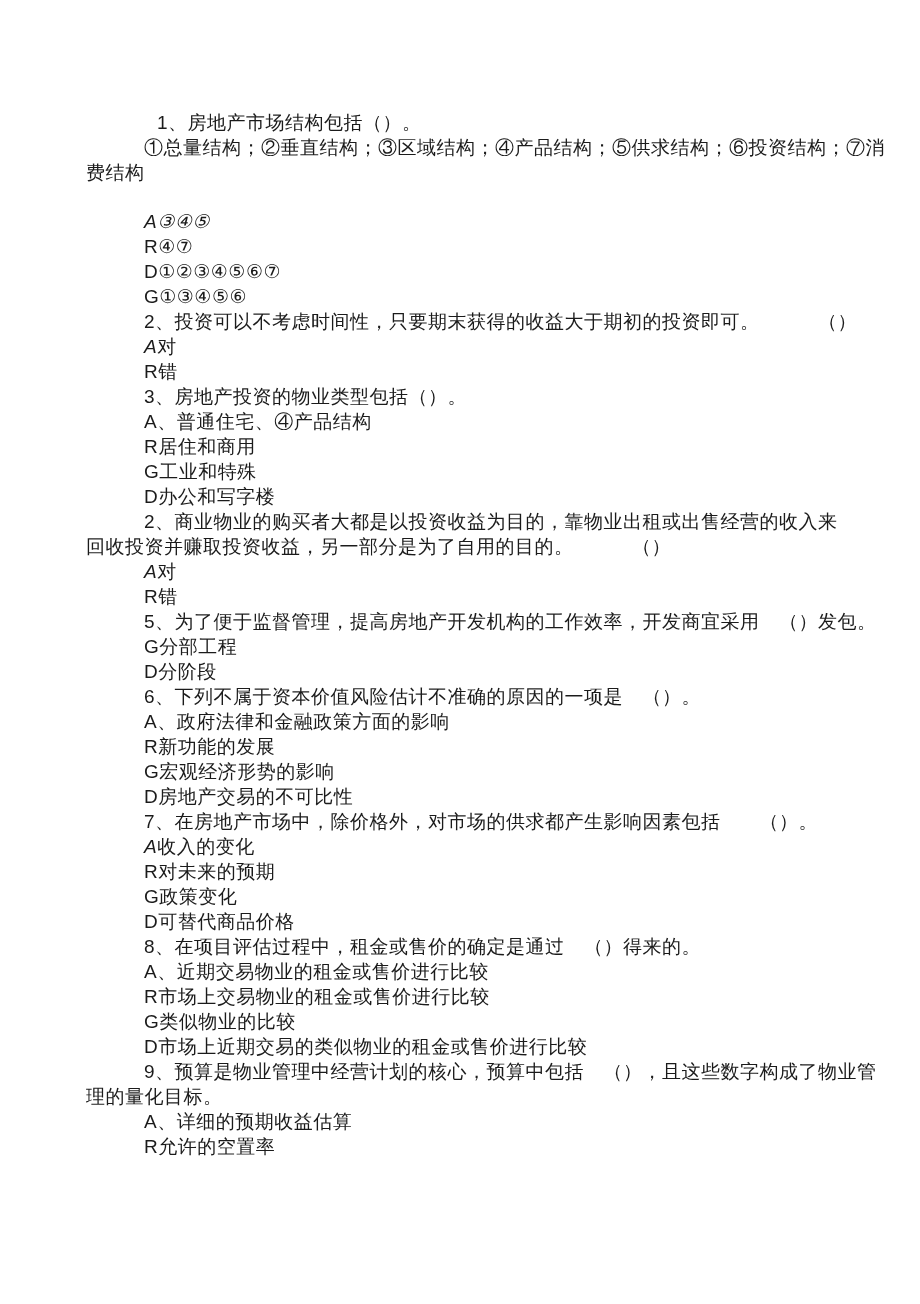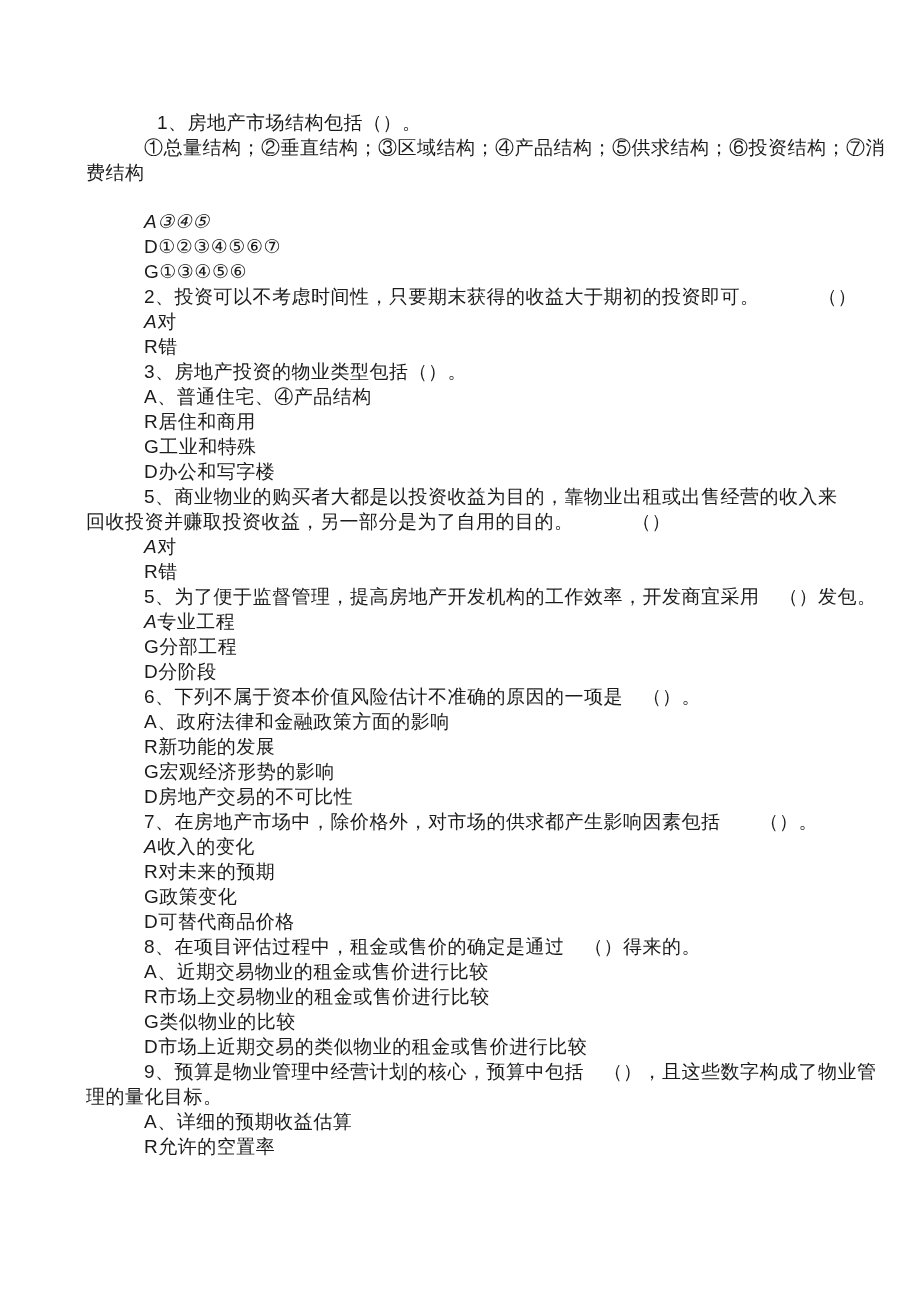--- a/index.html
+++ b/index.html
@@ -36,48 +36,48 @@
 <body>
 
 <div class="page">
   <div class="content">
 
     <section>
       <p class="ln ind2">1、房地产市场结构包括（）。</p>
       <p class="ln ind">①总量结构；②垂直结构；③区域结构；④产品结构；⑤供求结构；⑥投资结构；⑦消</p>
       <p class="ln">费结构</p>
       <p class="ln ind all-em">A③④⑤</p>
+      <p class="ln ind">R④⑦</p>
       <p class="ln ind">D①②③④⑤⑥⑦</p>
       <p class="ln ind">G①③④⑤⑥</p>
     </section>
 
     <section>
       <p class="ln ind">2、投资可以不考虑时间性，只要期末获得的收益大于期初的投资即可。　　　（）</p>
       <p class="ln ind fl-em">A对</p>
       <p class="ln ind">R错</p>
     </section>
 
     <section>
       <p class="ln ind">3、房地产投资的物业类型包括（）。</p>
       <p class="ln ind">A、普通住宅、④产品结构</p>
       <p class="ln ind">R居住和商用</p>
       <p class="ln ind">G工业和特殊</p>
       <p class="ln ind">D办公和写字楼</p>
     </section>
 
     <section>
-      <p class="ln ind">5、商业物业的购买者大都是以投资收益为目的，靠物业出租或出售经营的收入来</p>
+      <p class="ln ind">2、商业物业的购买者大都是以投资收益为目的，靠物业出租或出售经营的收入来</p>
       <p class="ln">回收投资并赚取投资收益，另一部分是为了自用的目的。　　　（）</p>
       <p class="ln ind fl-em">A对</p>
       <p class="ln ind">R错</p>
     </section>
 
     <section>
       <p class="ln ind">5、为了便于监督管理，提高房地产开发机构的工作效率，开发商宜采用　（）发包。</p>
-      <p class="ln ind fl-em">A专业工程</p>
       <p class="ln ind">G分部工程</p>
       <p class="ln ind">D分阶段</p>
     </section>
 
     <section>
       <p class="ln ind">6、下列不属于资本价值风险估计不准确的原因的一项是　（）。</p>
       <p class="ln ind">A、政府法律和金融政策方面的影响</p>
       <p class="ln ind">R新功能的发展</p>
       <p class="ln ind">G宏观经济形势的影响</p>
       <p class="ln ind">D房地产交易的不可比性</p>

